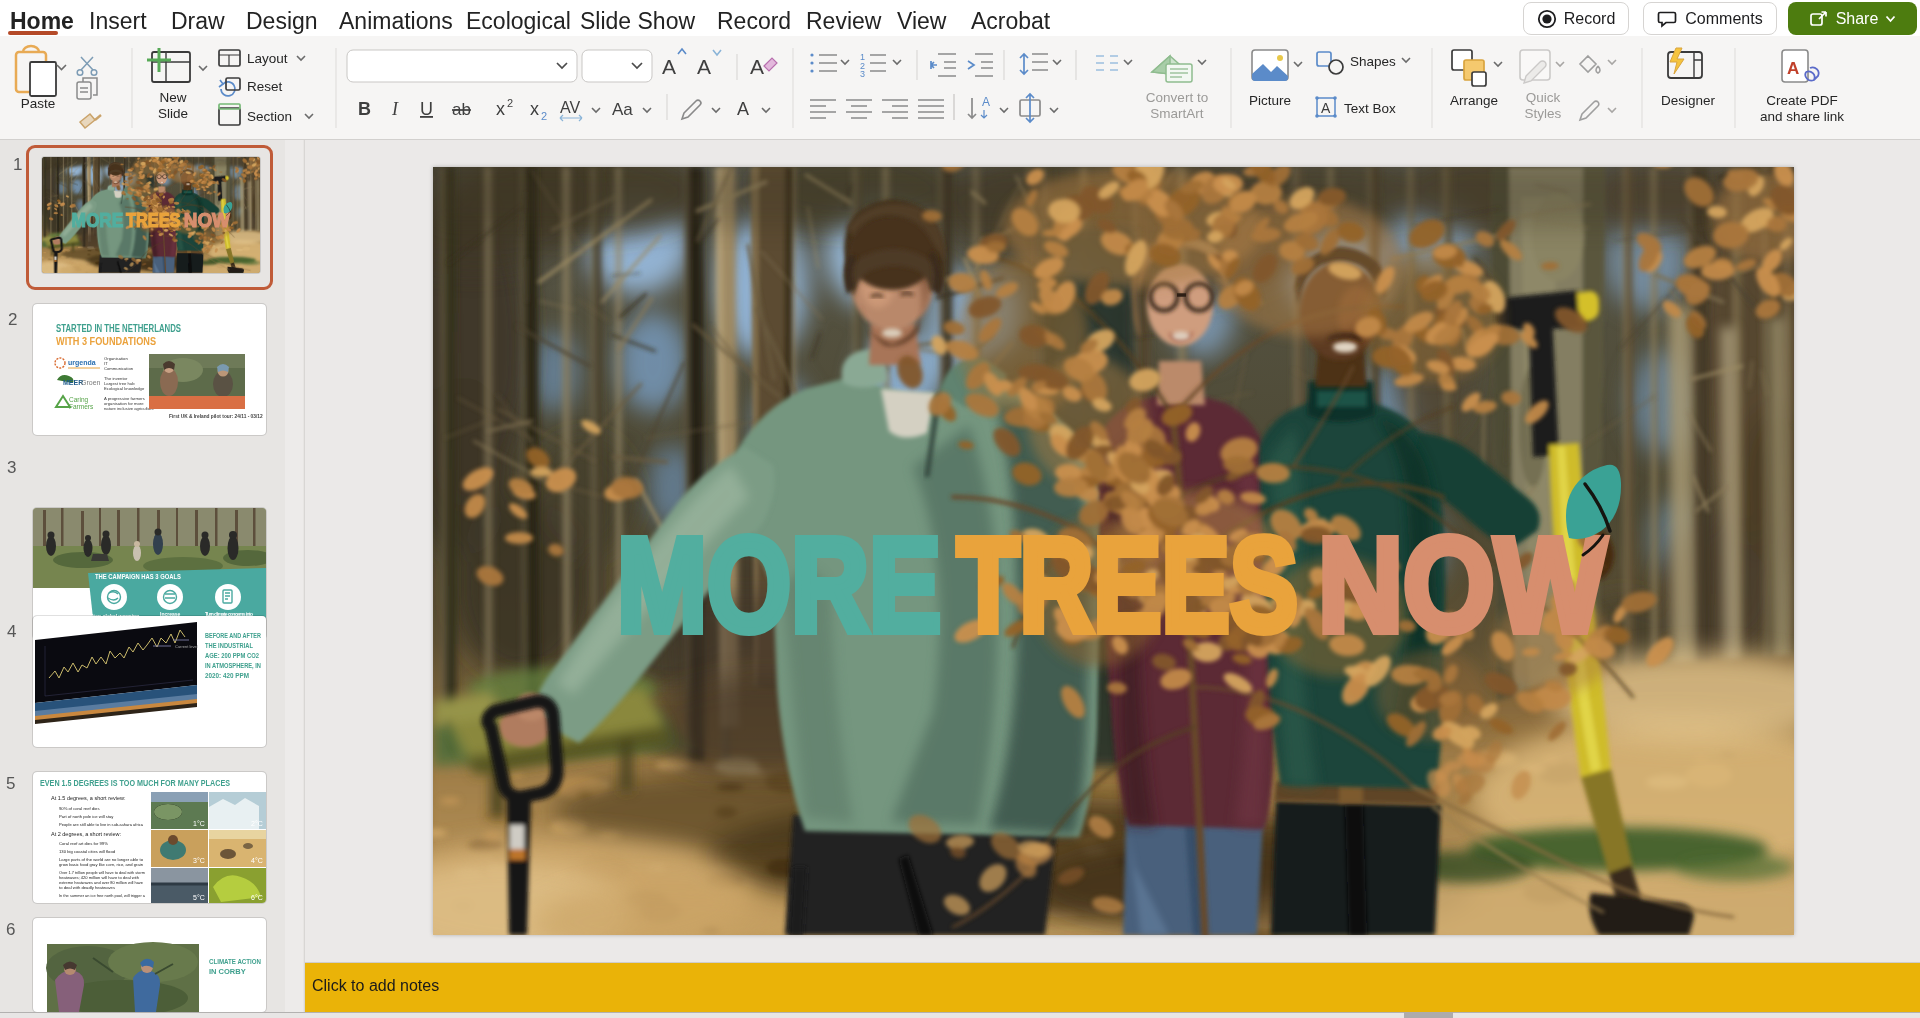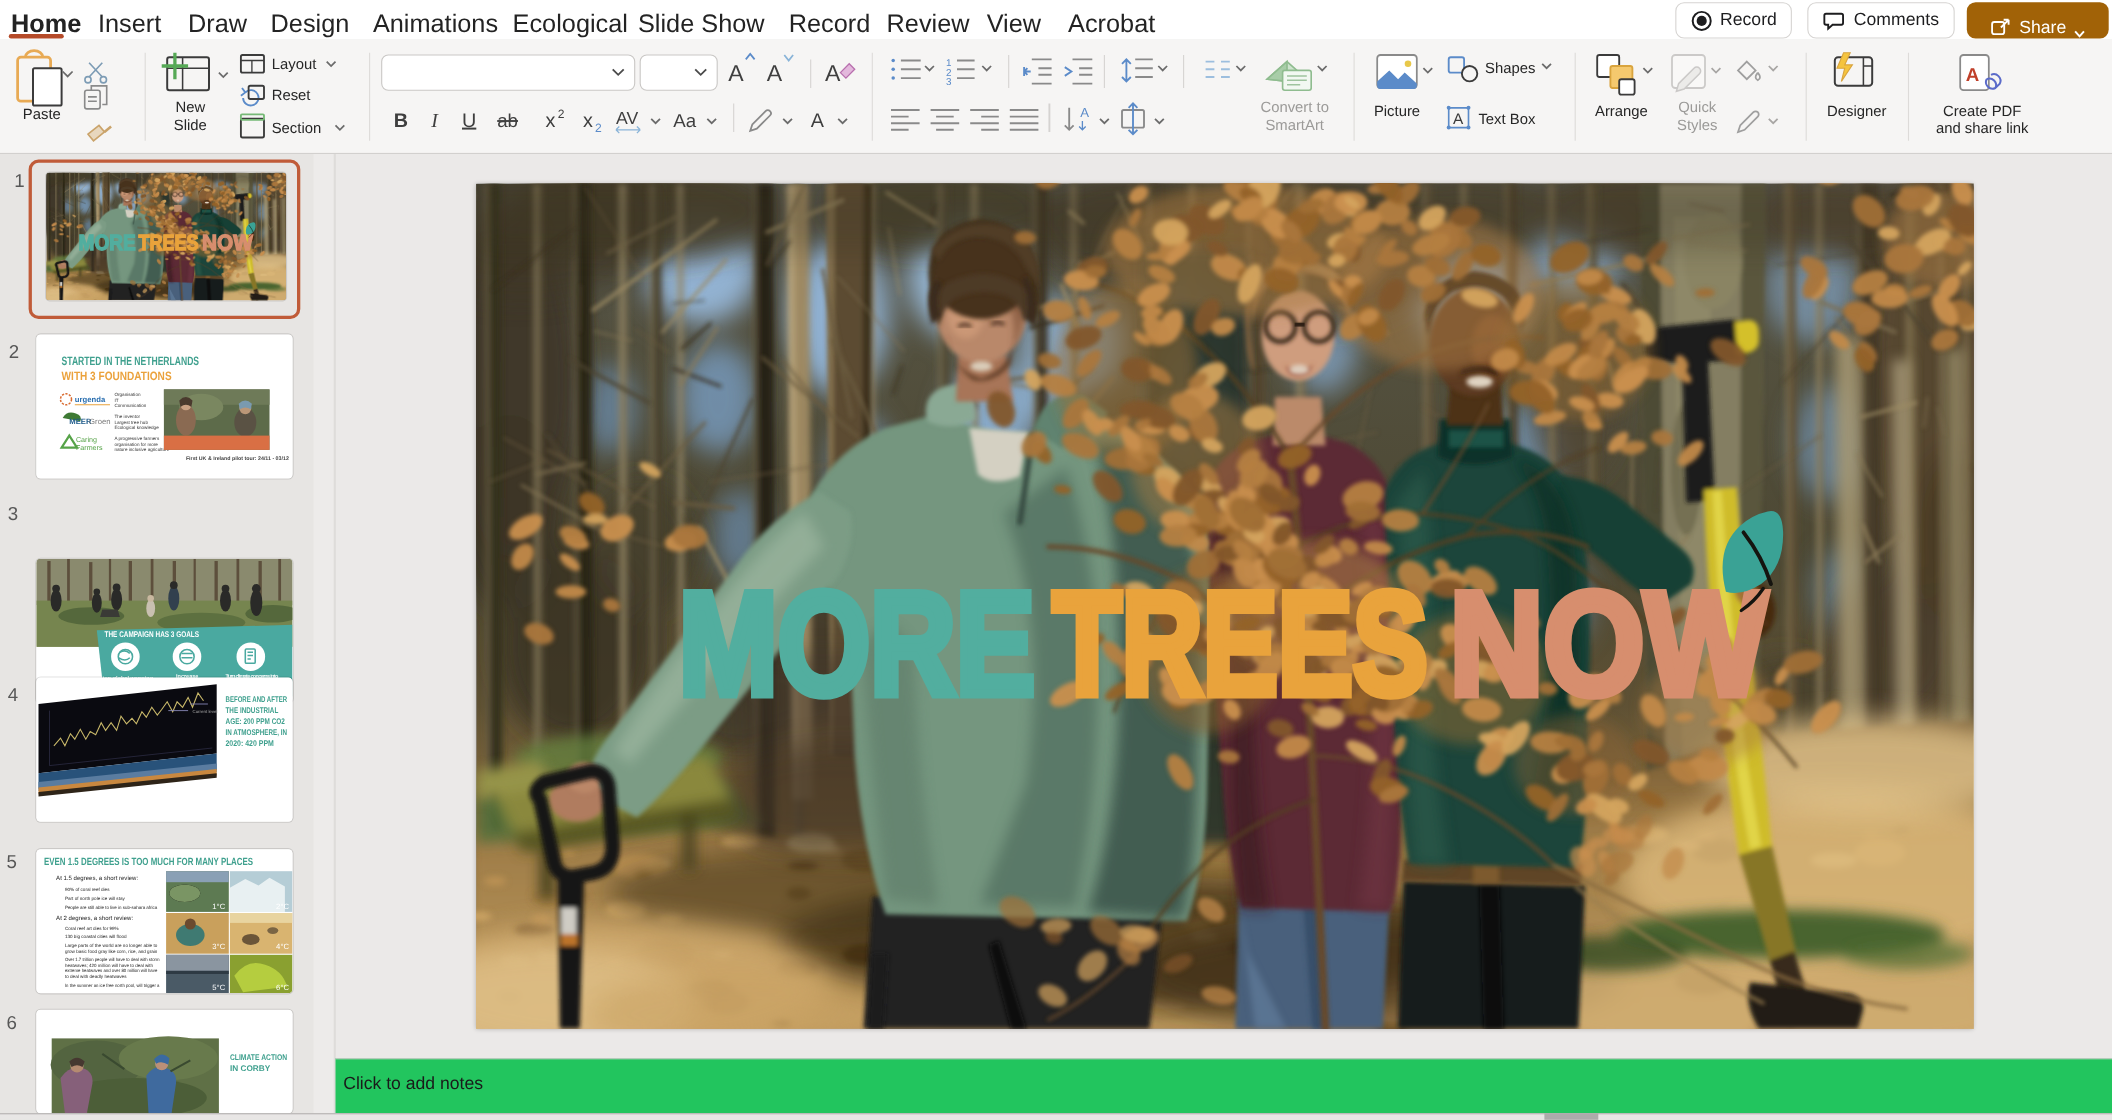--- a/index.html
+++ b/index.html
@@ -2,29 +2,29 @@
 <html><head>
 <meta charset="utf-8">
 <style>
 * { margin:0; padding:0; box-sizing:border-box; }
 html,body { width:1920px; height:1018px; overflow:hidden; font-family:"Liberation Sans", sans-serif; background:#e7e5e3; }
 #menubar { position:absolute; left:0; top:0; width:1920px; height:36px; background:#ffffff; }
 .tab { position:absolute; top:8px; font-size:23px; color:#232323; }
 .tab.home { font-weight:bold; }
 #homeline { position:absolute; left:8px; top:31px; width:50px; height:4px; background:#b54a28; border-radius:2px; }
 .pill { position:absolute; top:2px; height:33px; background:#fff; border:1px solid #d6d4d2; border-radius:8px; display:flex; align-items:center; justify-content:center; font-size:16px; color:#1d1d1f; gap:7px; }
-#share { background:#a16207; color:#fff; border:none;align-items:flex-end; }
+#share { background:#4d7c0f; color:#fff; border:none; }
 #ribbon { position:absolute; left:0; top:36px; width:1920px; height:104px; background:#f6f5f4; border-bottom:1px solid #d2d0ce; }
 #sidebar { position:absolute; left:0; top:140px; width:305px; height:872px; background:#e7e5e3; }
 .snum { position:absolute; font-size:17px; color:#575757; }
-.thumb { position:absolute; left:33px; width:233px; height:131px; background:#ffffff; border-radius:4px; box-shadow:0 0 0 1px rgba(0,0,0,0.12); overflow:hidden; }
+.thumb { position:absolute; left:33px; width:233px; height:131px; background:#a3a3a3; border-radius:4px; box-shadow:0 0 0 1px rgba(0,0,0,0.12); overflow:hidden; }
 #sel1 { position:absolute; left:26px; width:247px; height:145px; border:3px solid #c05b38; border-radius:9px; }
 #canvas { position:absolute; left:305px; top:140px; width:1615px; height:822px; background:#ebe9e8; }
 #slide { position:absolute; left:433px; top:167px; width:1361px; height:768px; background:#888; box-shadow:0 0 4px rgba(0,0,0,0.25); }
-#notes { position:absolute; left:305px; top:962px; width:1615px; height:50px; background:#22c55e; border-top:1px solid #cfcdcb; }
+#notes { position:absolute; left:305px; top:962px; width:1615px; height:50px; background:#eab308; border-top:1px solid #cfcdcb; }
 #notes span { position:absolute; left:7px; top:14px; font-size:16px; color:#1a1a1a; }
 #bottombar { position:absolute; left:0; top:1012px; width:1920px; height:6px; background:#e8e6e5; border-top:1px solid #b3b1b0; }
 #hthumb { position:absolute; left:1404px; top:1012px; width:49px; height:6px; background:#adabab; }
 svg { display:block; }
 </style>
 </head>
 <body>
 <svg width="0" height="0" style="position:absolute">
     <defs>
       <g id="slideg">

